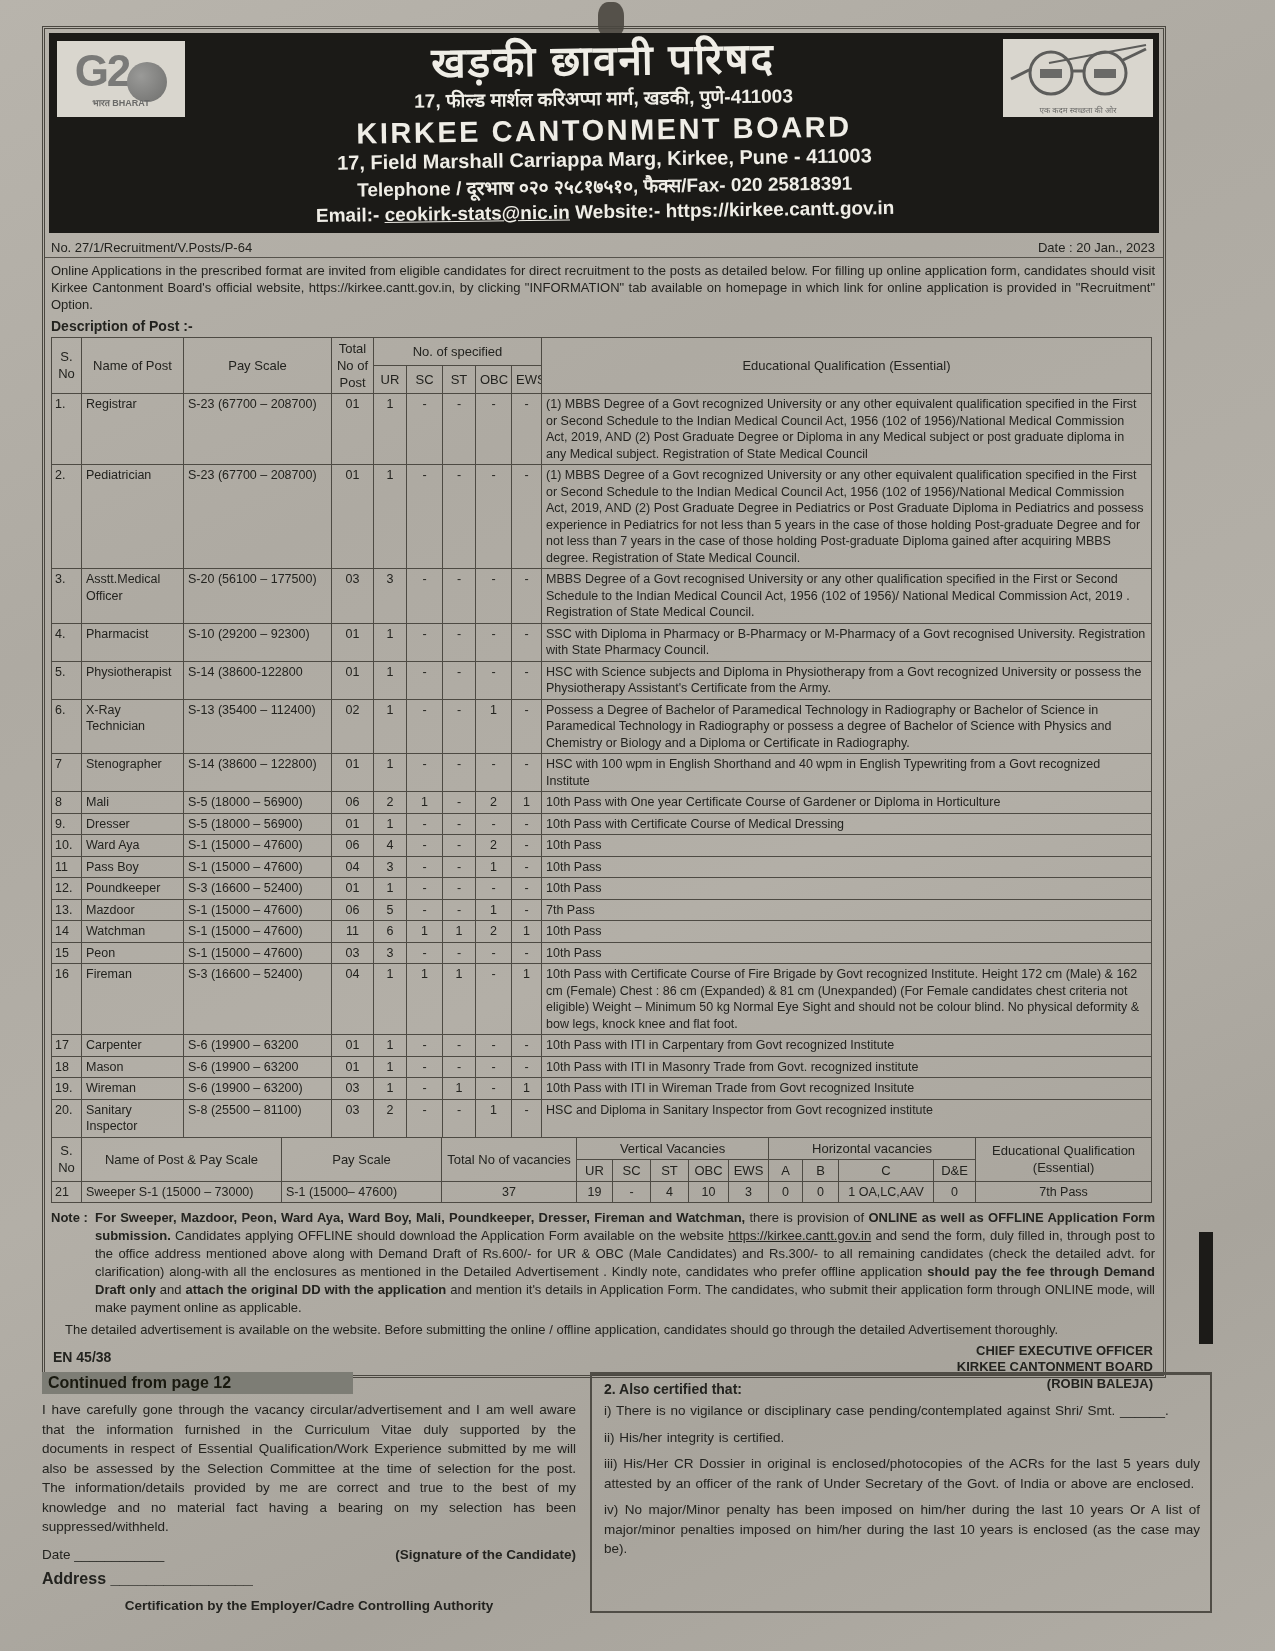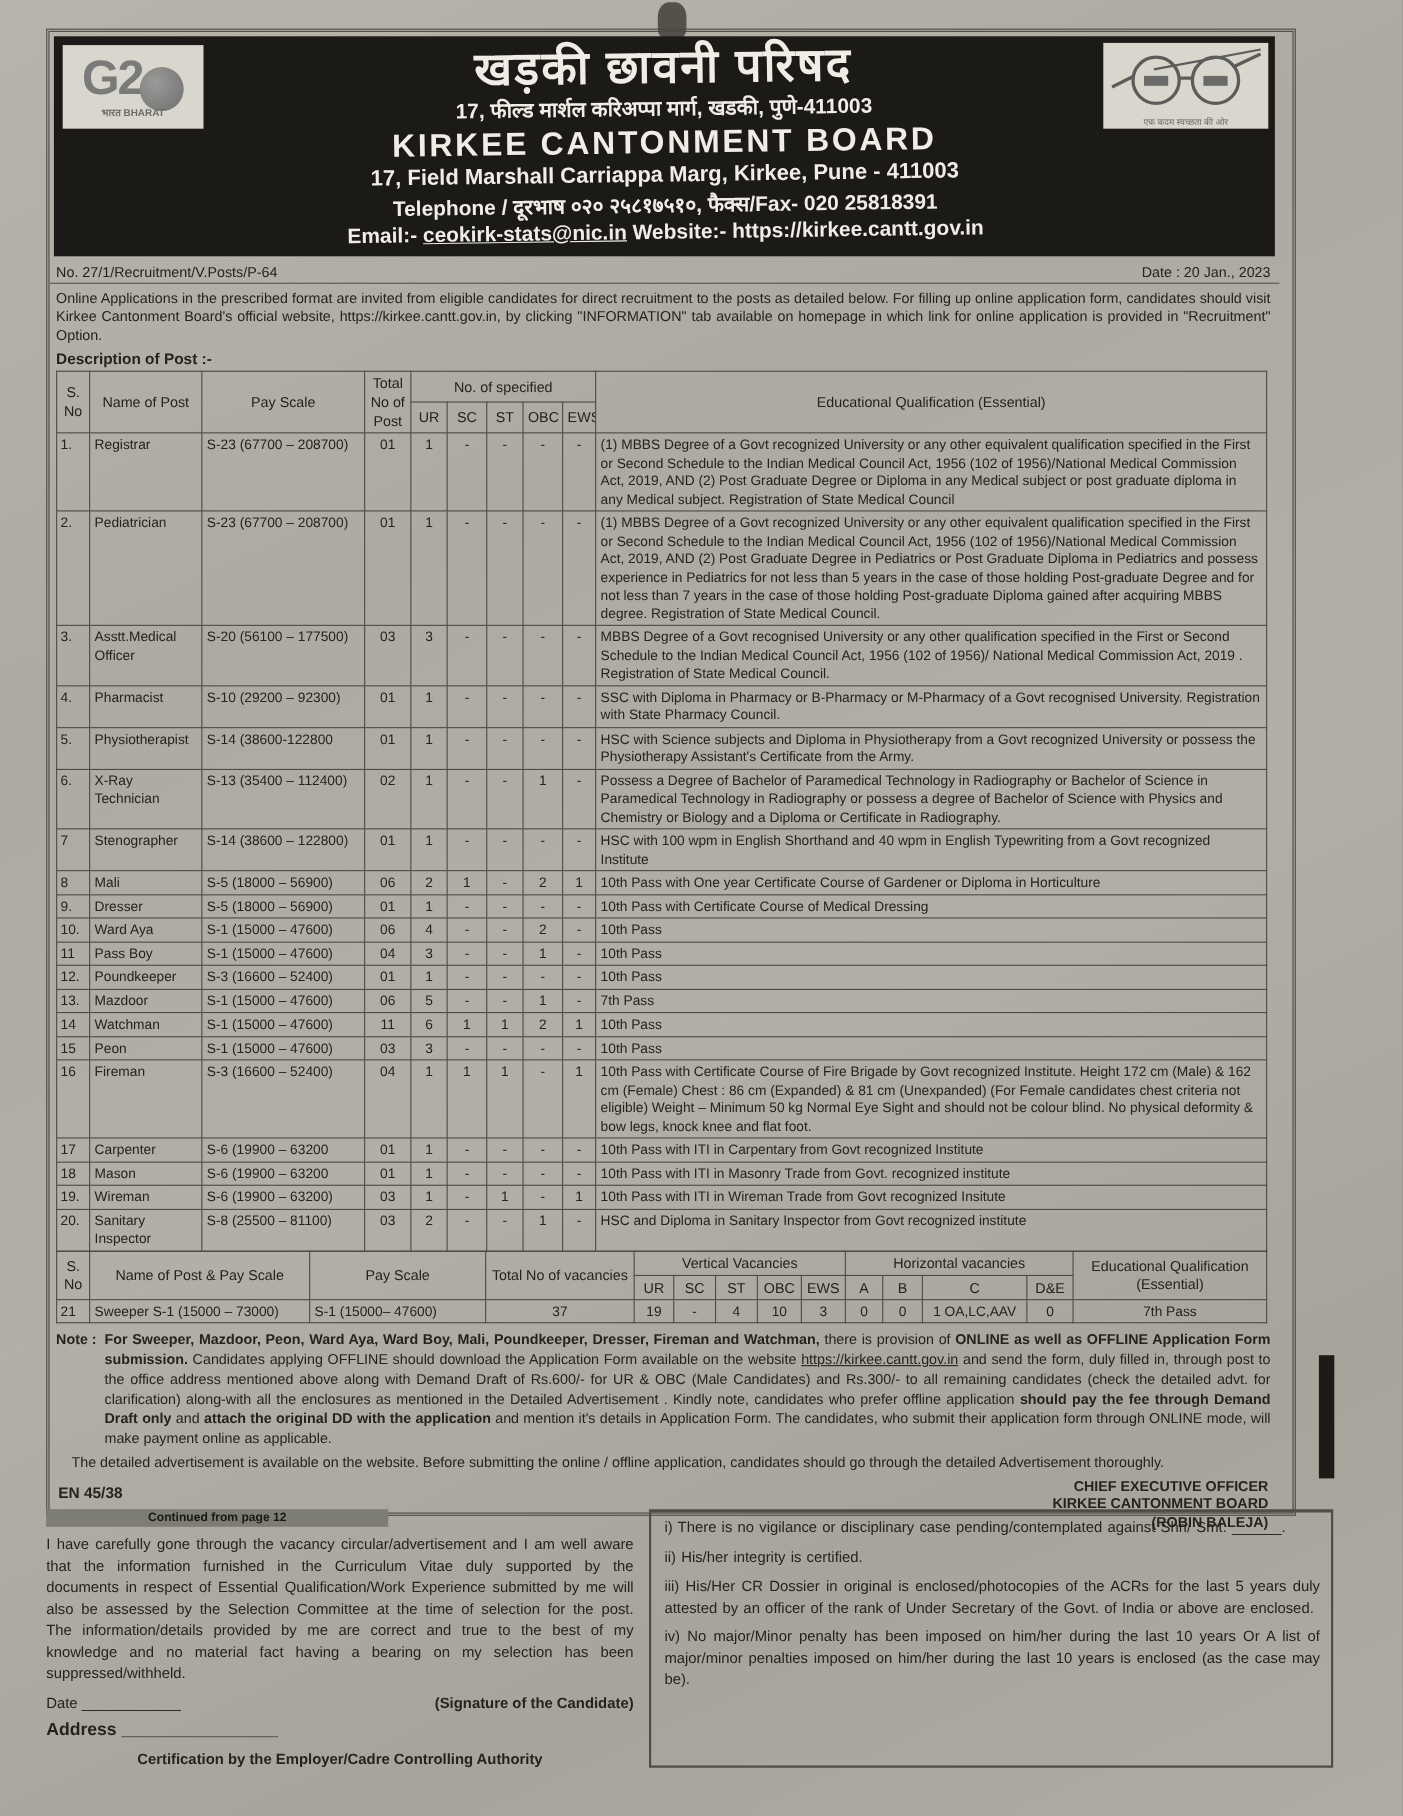--- a/index.html
+++ b/index.html
@@ -15,21 +15,21 @@
     background:linear-gradient(155deg,#b8b4ac 0%,#aeaaa2 30%,#b3afa7 55%,#a8a49c 80%,#b0aca4 100%);
     overflow:hidden;
   }
   
   .top-emblem{position:absolute;left:598px;top:2px;width:26px;height:34px;background:#55514a;border-radius:40% 40% 30% 30%;box-shadow:0 6px 0 -3px #6a665f;}
   
   .notice{
     position:absolute;left:42px;top:26px;width:1118px;
     border:3px double #4a4740;
     background:transparent;
-    padding:0 12px 6px 0;
+    padding:0 0 6px 0;
   }
   .banner{
     background:#1b1a17;color:#efede6;
     margin:4px;padding:6px 10px 10px 10px;
     position:relative;min-height:148px;
   }
   .banner-center{margin:0 150px;text-align:center;transform:rotate(-0.8deg);}
   .title-hi{font-size:42px;font-weight:bold;letter-spacing:2px;line-height:1.05;}
   .addr-hi{font-size:19px;font-weight:bold;margin-top:2px;}
   .title-en{font-size:29px;font-weight:bold;letter-spacing:2.5px;margin-top:3px;}
@@ -56,21 +56,21 @@
   td.c-qual{text-align:left;}
   .note-wrap{display:flex;font-size:13px;line-height:1.38;padding:6px 8px 2px 6px;text-align:justify;}
   .note-label{font-weight:bold;width:44px;flex:none;}
   .note-body{flex:1;}
   .closing{font-size:13px;padding:2px 8px 0 20px;line-height:1.35;}
   .sig-block{text-align:right;font-weight:bold;font-size:13px;line-height:1.3;padding:4px 10px 0 0;}
   .en-no{font-weight:bold;font-size:14px;padding:2px 0 4px 8px;margin-top:-46px;}
   
   .bottom{position:absolute;left:42px;top:1372px;width:1170px;display:flex;}
   .b-left{width:548px;flex:none;padding-right:14px;box-sizing:border-box;}
-  .cont-band{background:#7d7d75;color:#19190f;font-weight:bold;font-size:11px;padding:2px 6px;width:56%;text-align:center;}
+  .cont-band{background:#7d7d75;color:#19190f;font-weight:bold;font-size:16px;padding:2px 6px;width:56%;}
   .b-left p{font-size:13.5px;line-height:1.45;text-align:justify;margin:6px 0 0 0;word-spacing:2px;}
   .date-sig{display:flex;justify-content:space-between;font-size:13.5px;font-weight:bold;margin-top:10px;}
   .addr-line{text-align:left;font-size:16px;font-weight:bold;margin-top:8px;padding-right:40px;}
   .certif{font-weight:bold;font-size:13.5px;text-align:center;margin-top:10px;}
   .b-right{flex:1;border:2px solid #504d46;border-top-width:3px;padding:4px 10px 6px 12px;box-sizing:border-box;background:transparent;}
   .b-right .head{font-weight:bold;font-size:14px;margin:2px 0 4px 0;}
   .b-right p{font-size:13.5px;line-height:1.45;text-align:justify;margin:0 0 7px 0;word-spacing:1px;}
   .black-bar{position:absolute;right:62px;top:1232px;width:14px;height:112px;background:#1c1b18;}
 </style>
 </head>
@@ -480,20 +480,21 @@
       <p>I have carefully gone through the vacancy circular/advertisement and I am well aware that the information furnished in the Curriculum Vitae duly supported by the documents in respect of Essential Qualification/Work Experience submitted by me will also be assessed by the Selection Committee at the time of selection for the post. The information/details provided by me are correct and true to the best of my knowledge and no material fact having a bearing on my selection has been suppressed/withheld.</p>
       <div class="date-sig">
         <span style="font-weight:normal">Date ____________</span>
         <span>(Signature of the Candidate)</span>
       </div>
       <div class="addr-line">Address ________________</div>
       <div class="certif">Certification by the Employer/Cadre Controlling Authority</div>
     </div>
 
     <div class="b-right">
+      <div class="head">2. Also certified that:</div>
       <div id="br-items">
           <p>i)  There  is  no  vigilance  or  disciplinary  case  pending/contemplated  against  Shri/ Smt. ______.</p>
           <p>ii) His/her integrity is certified.</p>
           <p>iii) His/Her CR Dossier in original is enclosed/photocopies of the ACRs for the last 5 years duly attested by an officer of the rank of Under Secretary of the Govt. of India or above are enclosed.</p>
           <p>iv) No major/Minor penalty has been imposed on him/her during the last 10 years Or A list of major/minor penalties imposed on him/her during the last 10 years is enclosed (as the case may be).</p>
         </div>
     </div>
   </div>
 
   <div class="black-bar"></div>

